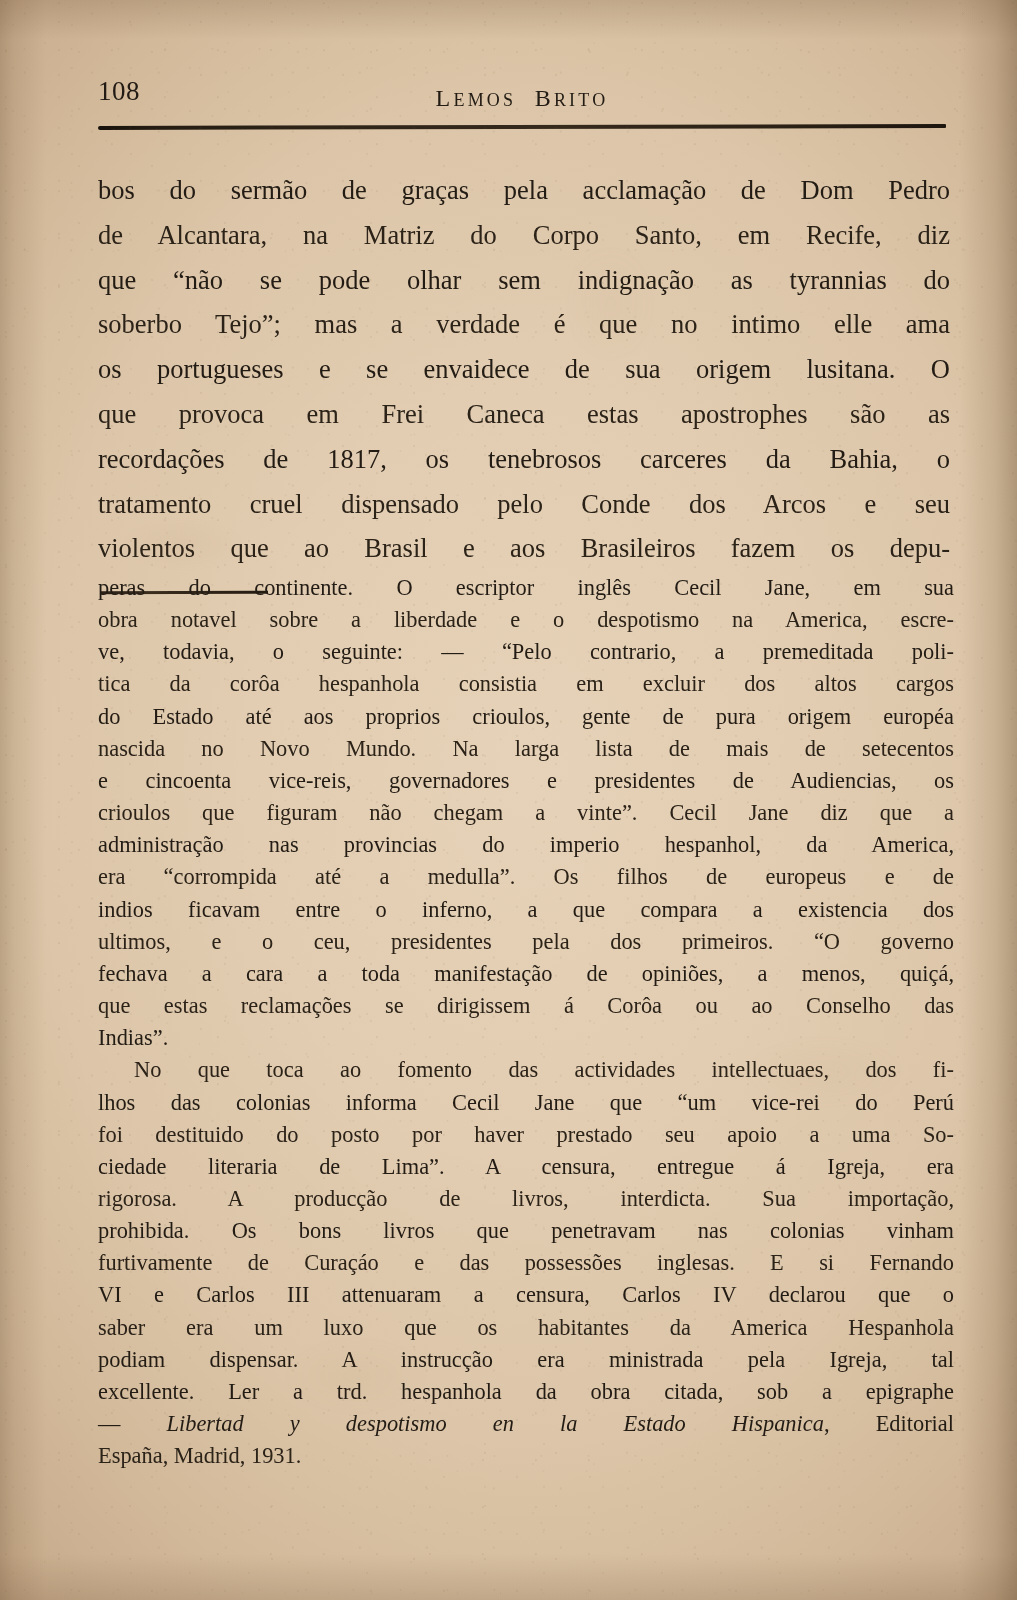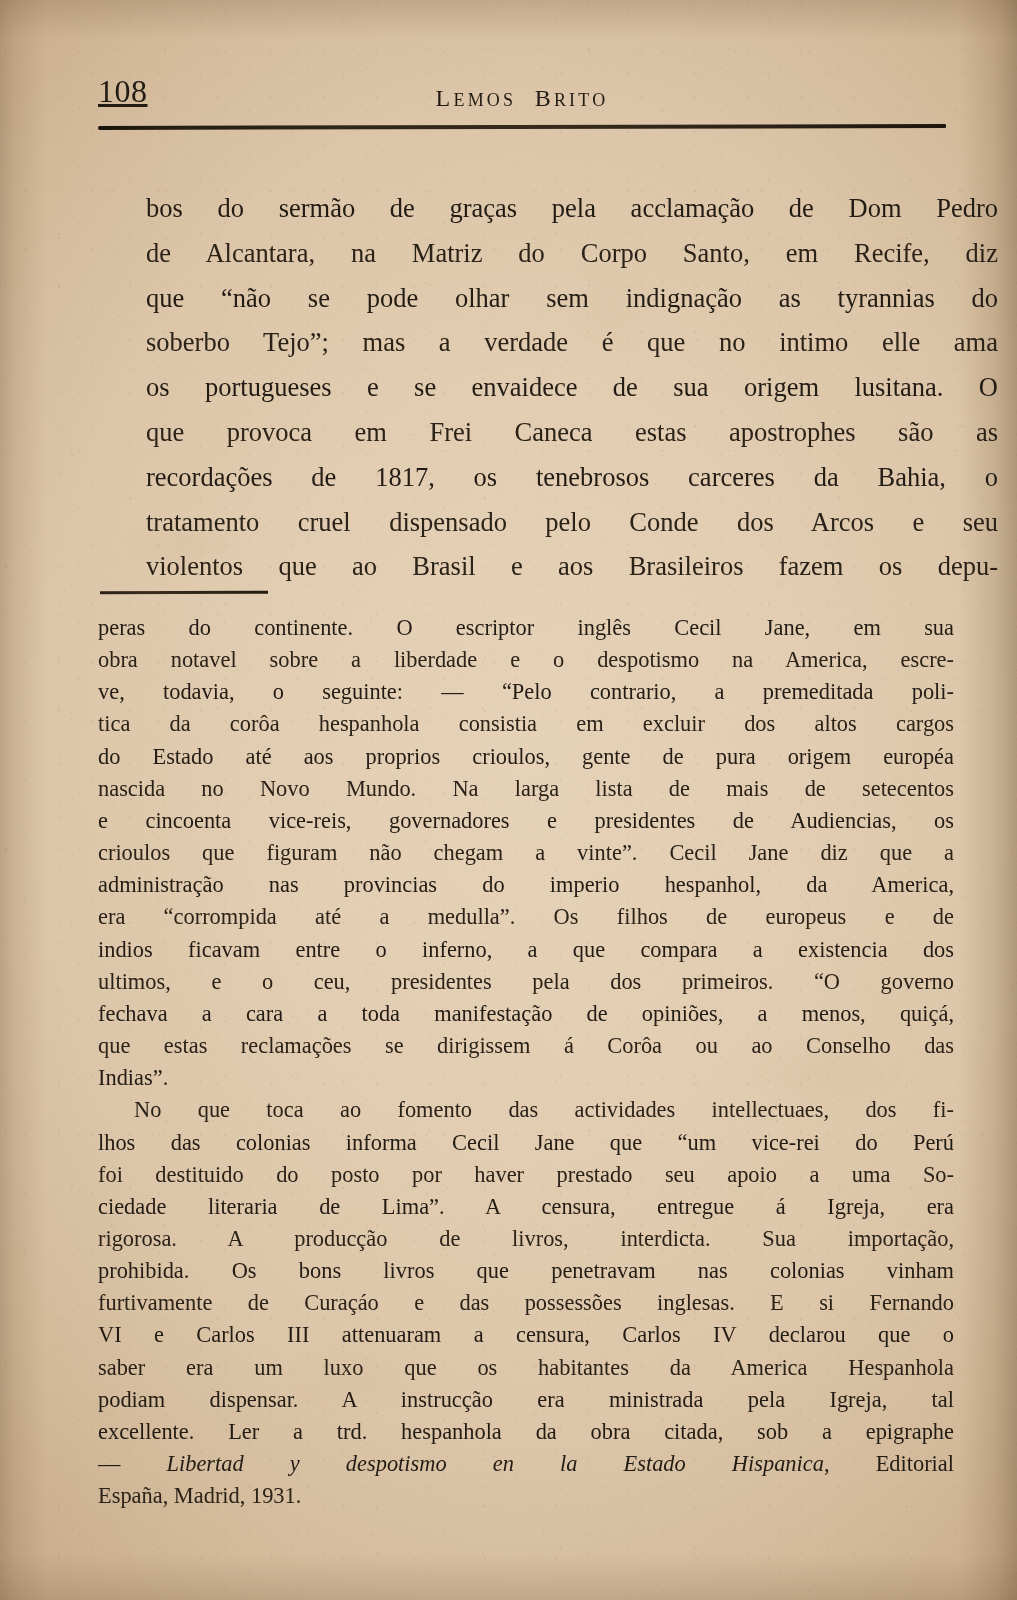--- a/index.html
+++ b/index.html
@@ -62,24 +62,23 @@
     position: absolute;
     left: 98px;
     top: 74px;
     width: 848px;
     height: 42px;
   }
   #folio {
     position: absolute;
     left: 0;
     top: 0;
-    font-size: 32px;
+    font-size: 27px;
     line-height: 34px;
     letter-spacing: .5px;
-    text-decoration: underline;
   }
   #runhead {
     position: absolute;
     left: 0;
     top: 7px;
     width: 848px;
     text-align: center;
     font-size: 24px;
     line-height: 34px;
     letter-spacing: 3.2px;
@@ -96,28 +95,27 @@
     background: linear-gradient(to right,
         #17120c 0%, #241c12 6%, #2e2418 26%, #352a1c 55%, #2b2116 80%, #1d160f 100%);
     border-radius: 2px 1px 1px 2px;
     transform: rotate(-0.12deg);
   }
 
   
   #body {
     position: absolute;
     left: 98px;
-    top: 186px;
+    top: 168px;
     width: 852px;
     font-size: 26.5px;
     line-height: 44.8px;
     text-align: justify;
     text-align-last: justify;
     white-space: nowrap;
-    margin-left: 48px;
   }
   #body .ln {
     display: block;
     text-align: justify;
     text-align-last: justify;
   }
 
   
   #fnrule {
     position: absolute;
@@ -127,21 +125,21 @@
     height: 3px;
     background: linear-gradient(to right,
         #2a2016 0%, #3a2d1e 30%, #2f2417 62%, #241b11 100%);
     transform: rotate(-0.22deg);
   }
 
   
   #footnote {
     position: absolute;
     left: 98px;
-    top: 612px;
+    top: 572px;
     width: 856px;
     font-size: 22.4px;
     line-height: 32.15px;
     white-space: nowrap;
   }
   #footnote .ln {
     display: block;
     text-align: justify;
     text-align-last: justify;
   }

